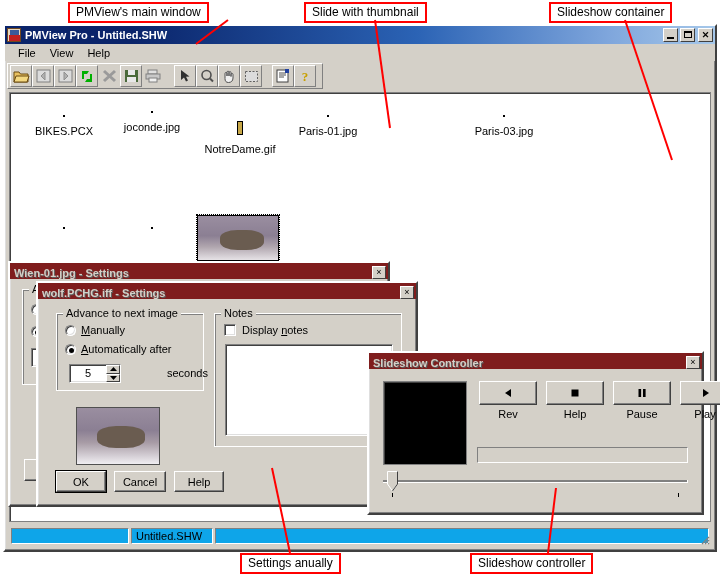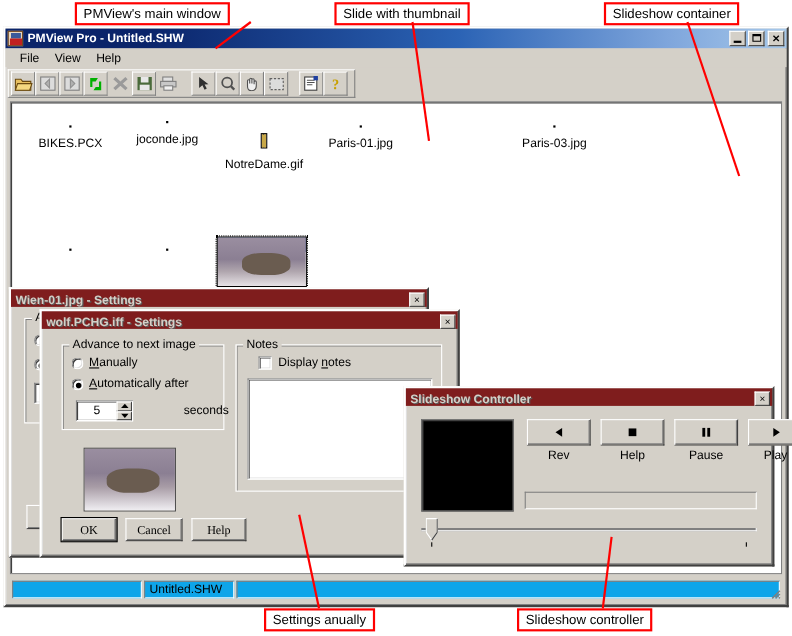--- a/index.html
+++ b/index.html
@@ -204,21 +204,21 @@
   .textarea {
     position:absolute; background:#ffffff;
     border:1px solid #808080; border-right-color:#ffffff; border-bottom-color:#ffffff;
     box-shadow: inset 1px 1px 0 #404040, inset -1px -1px 0 #dfdfdf;
   }
   .btn {
     background:#d4d0c8;
     border:1px solid #ffffff; border-right-color:#404040; border-bottom-color:#404040;
     box-shadow: inset -1px -1px 0 #808080;
     font-size:11px; color:#000;
-    display:flex;align-items:center;justify-content:center;font-family:Liberation Serif, serif;
+    display:flex;align-items:center;justify-content:center;
   }
   .btn.default { outline:1px solid #000; outline-offset:0px; }
   .ul { text-decoration:underline; }
 
   
   .preview-black {
     position:absolute; background:#000000;
     border:1px solid #808080;
     box-shadow: inset 1px 1px 0 #404040;
   }
@@ -528,21 +528,21 @@
               <path d="M3.5 4 L0 0 L7 0 Z" fill="#000"></path>
             </svg>
         </div>
       </div>
     </div>
     <div style="position:absolute;left:74px;top:53px;font-size:11px;color:#000;margin-left:36px;">seconds</div>
   </div>
 
   <div class="group" style="left:176px;top:30px;width:188px;height:134px;">
     <div class="glabel">Notes</div>
-    <div class="checkbox" style="position:absolute;left:20px;top:10px;">
+    <div class="checkbox" style="position:absolute;left:9px;top:10px;">
       <span class="cbox"></span>
       <span>
         Display <span class="ul">n</span>otes
       </span>
     </div>
     <div class="textarea" style="left:10px;top:30px;width:168px;height:92px;"></div>
   </div>
 
   <div style="position:absolute;left:38px;top:124px;border:1px solid #505050;">
     <span class="img-wolf-big" style="display:block"></span>

